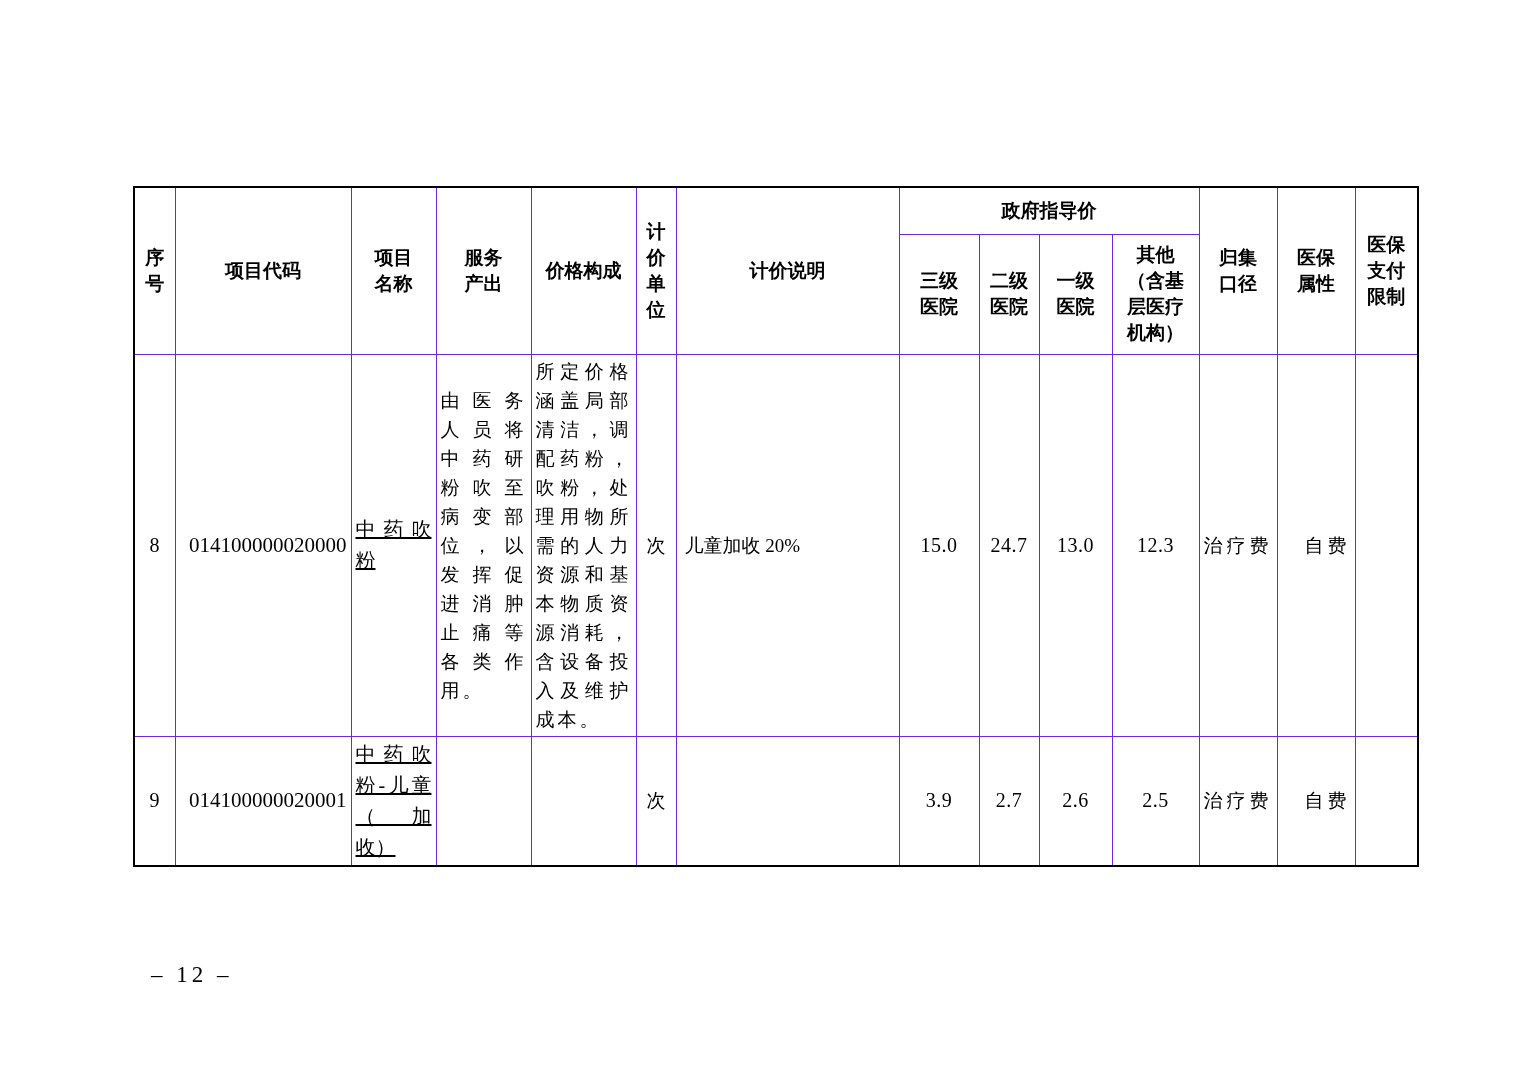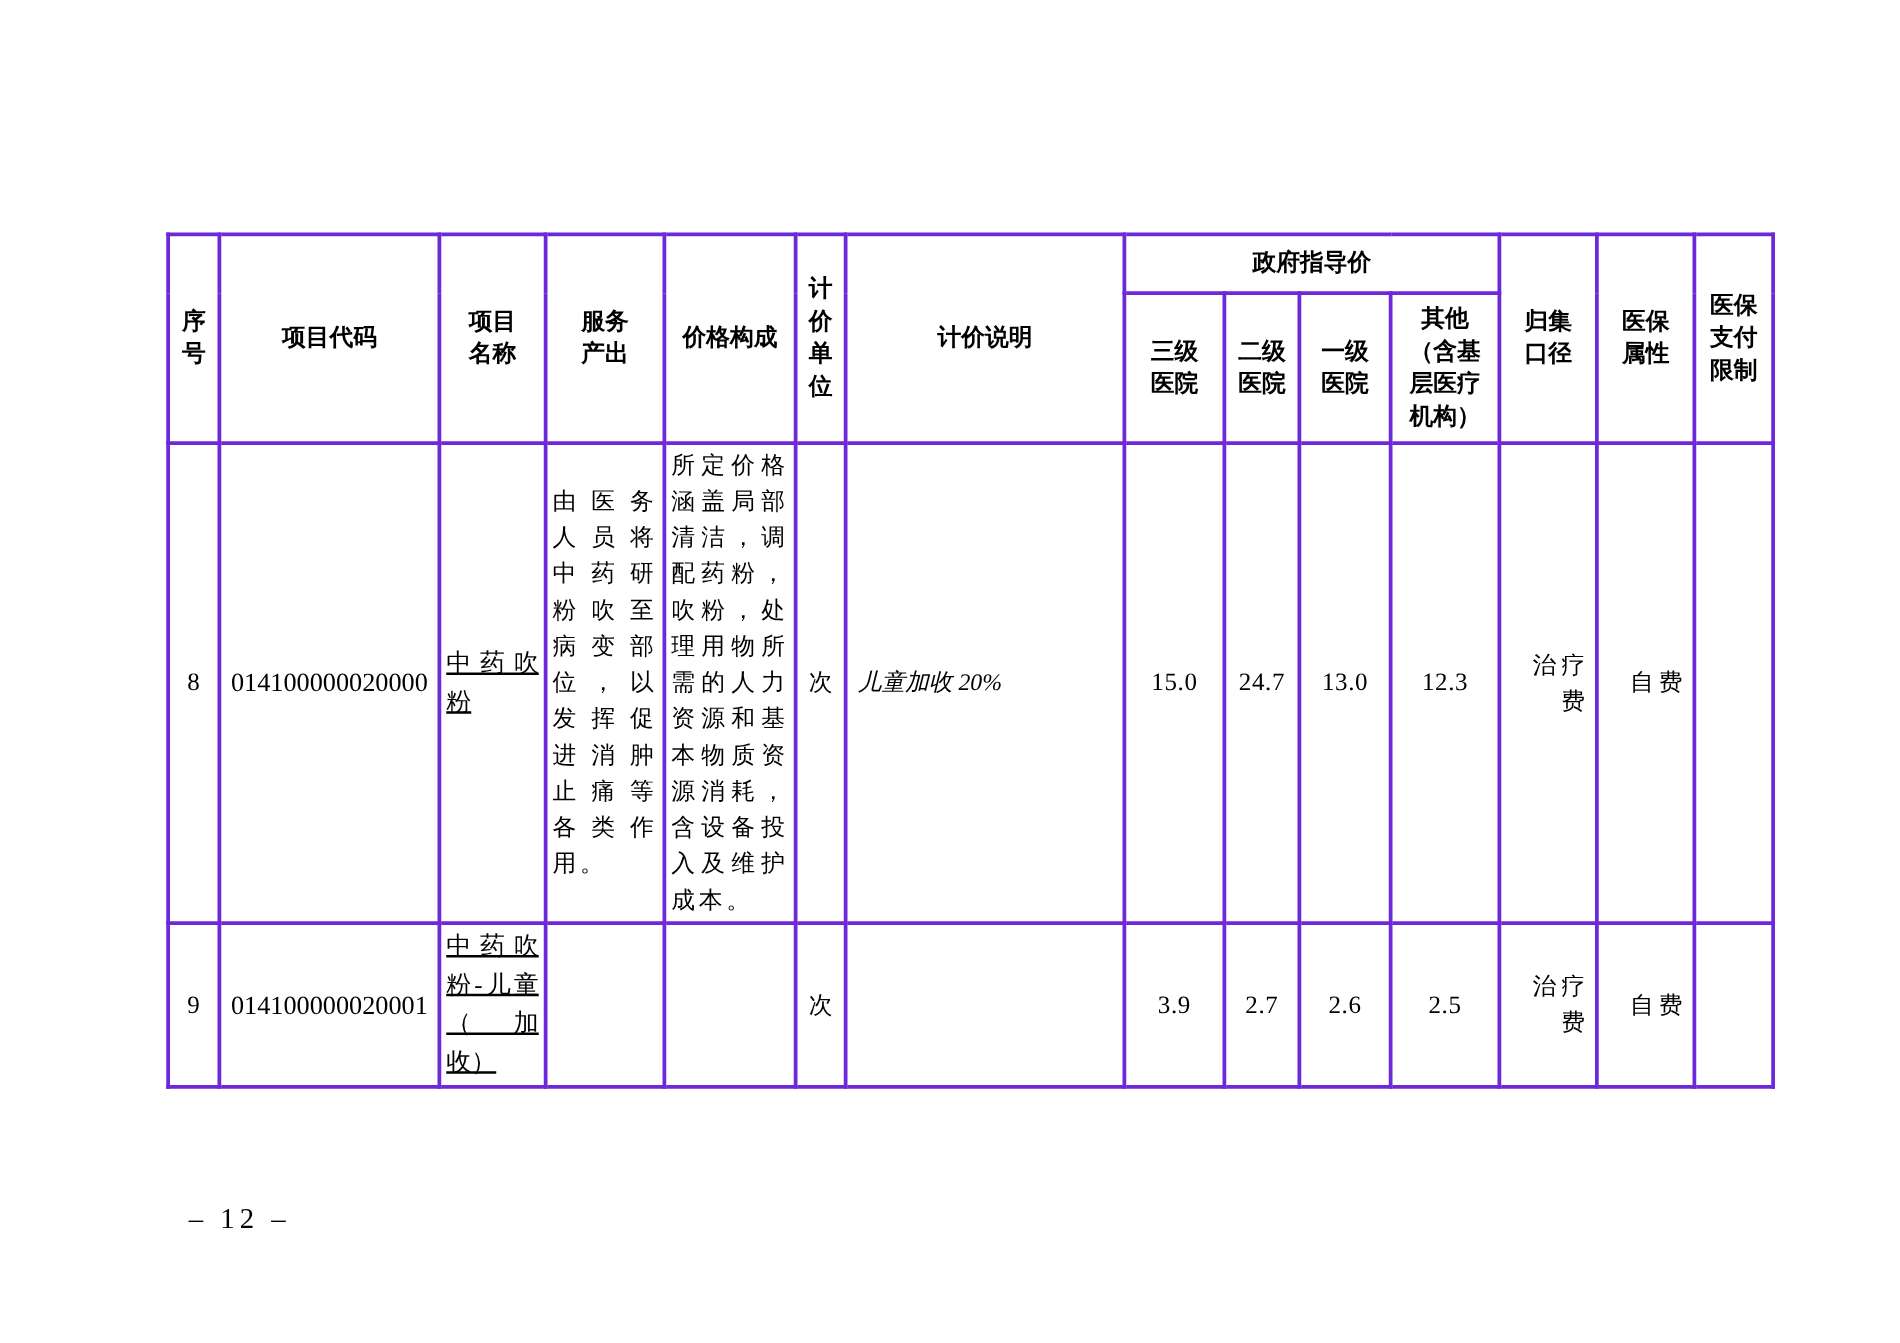--- a/index.html
+++ b/index.html
@@ -18,21 +18,21 @@
   }
   table.price-table {
     position: absolute;
     left: 133px; top: 186px;
     width: 1284px;
     border-collapse: collapse;
     table-layout: fixed;
     border: 2px solid #000000;
   }
   .price-table th, .price-table td {
-    border: 3px solid #6d28d9;
+    border: 1px solid #6d28d9;
     padding: 2px 4px;
     vertical-align: middle;
     overflow: hidden;
   }
   .price-table th {
     font-family: "Liberation Sans", sans-serif;
     font-weight: bold;
     font-size: 19px;
     line-height: 26px;
     text-align: center;
@@ -42,41 +42,40 @@
     font-family: "Liberation Serif", serif;
     font-size: 19px;
     line-height: 29px;
     text-align: center;
   }
   tr.hdr-top  { height: 47px; }
   tr.hdr-sub  { height: 120px; }
   tr.row-8    { height: 378px; }
   tr.row-9    { height: 114px; }
   td.num      { font-size: 20px; letter-spacing: 0.5px; }
-  td.code     { font-size: 21px; }
+  td.code     { font-size: 21px; text-align: right; }
   td.cjk-just {
     text-align: justify;
     text-align-last: left;
     word-break: break-all;
     letter-spacing: 3px;
     line-height: 29px;
     margin-top: 13px;
   }
   td.name-cell {
     font-size: 20px;
     text-align: justify;
     text-align-last: left;
     word-break: break-all;
     line-height: 31px;
     text-decoration: underline;
   }
   td.note-cell {
     text-align: left;
     padding-left: 8px;
-    font-style: italic;
   }
   td.fee-cell { letter-spacing: 4px; text-align: right; }
   .page-number {
     position: absolute;
     left: 135px; top: 962px;
     font-family: "Liberation Serif", serif;
     font-size: 23px;
     color: #000000;
     letter-spacing: 4px;
     margin-left: 16px;

